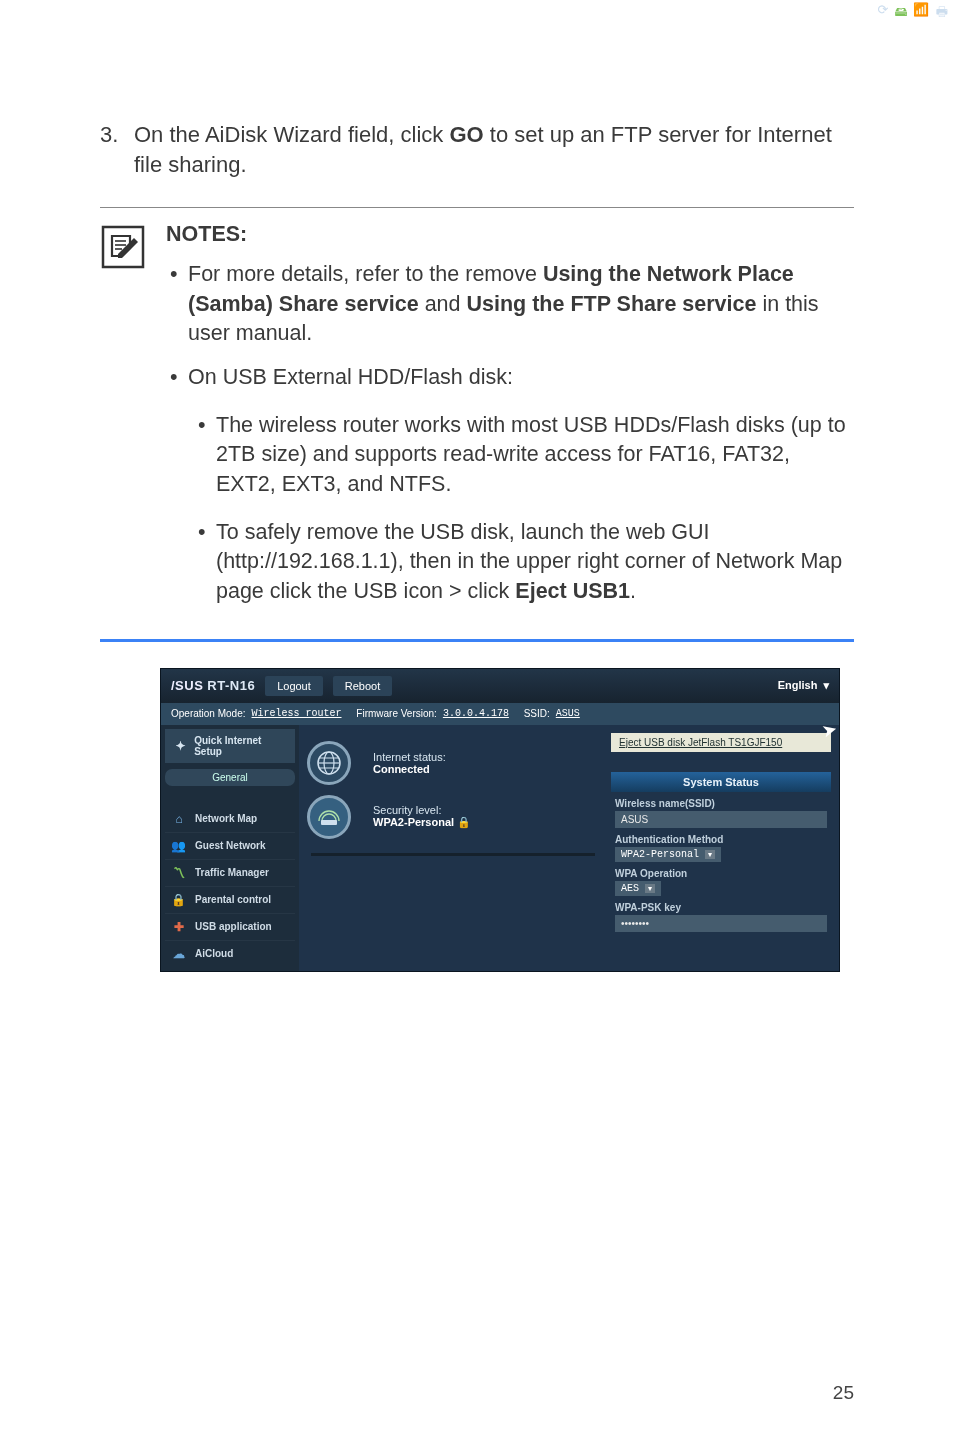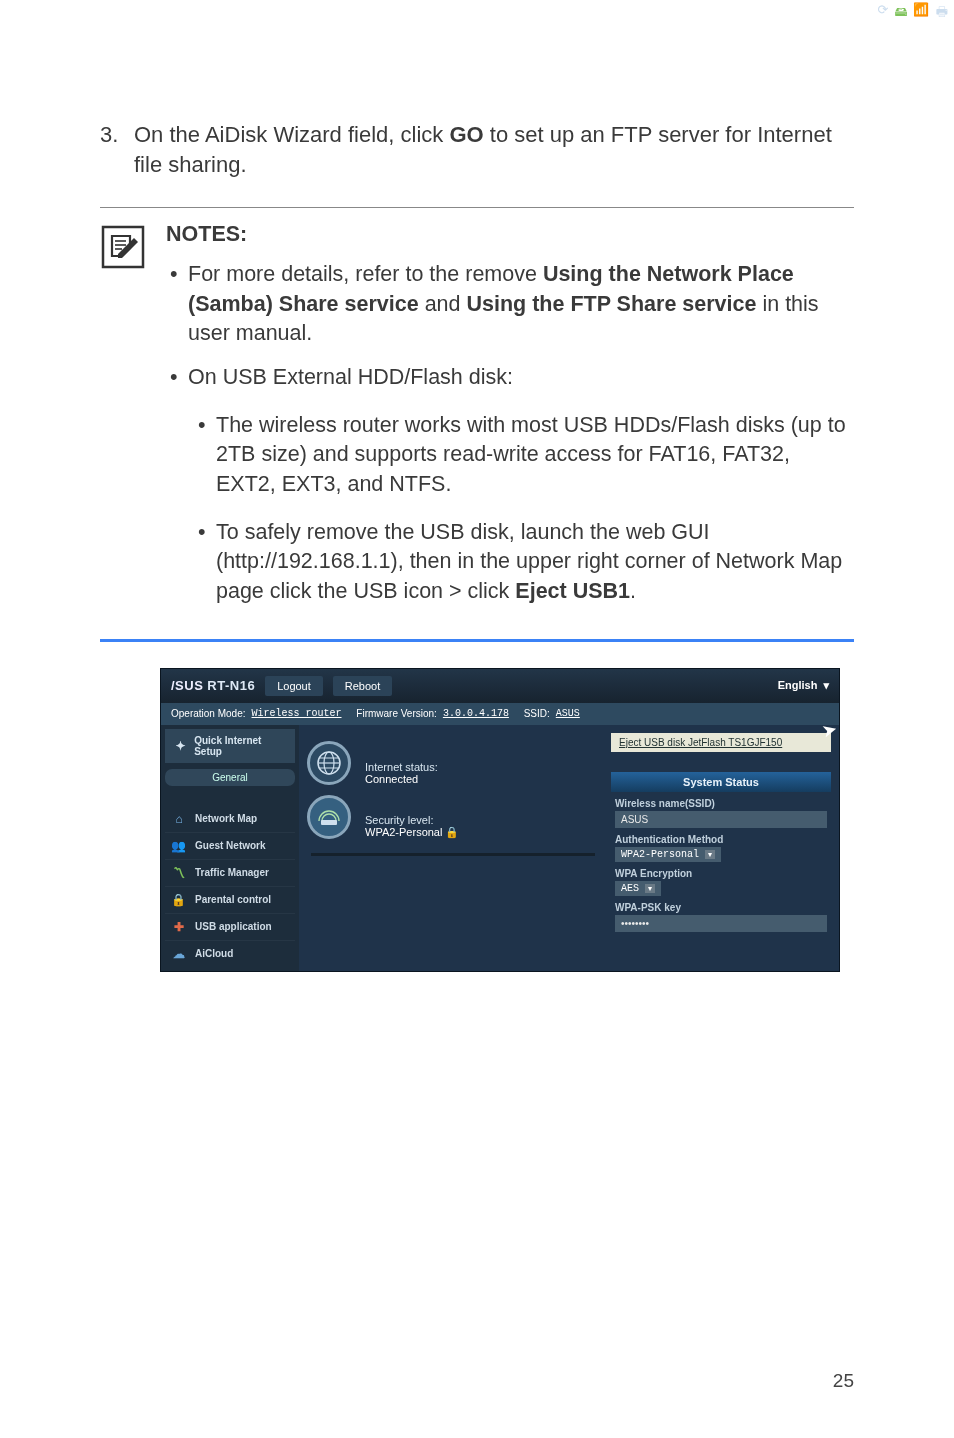--- a/index.html
+++ b/index.html
@@ -133,30 +133,30 @@
   }
   .router-main {
     flex: 1;
     display: flex;
     padding: 8px;
     gap: 12px;
     background: #1f334a;
     position: relative;
   }
   .main-center { flex:1; display:flex; flex-direction:column; gap:10px; padding-top:8px;}
-  .status-row { display:flex; align-items:flex-end; gap:14px; }
+  .status-row { display:flex; align-items:center; gap:22px; }
   .round-icon {
     width: 44px; height: 44px; border-radius: 50%;
     border: 3px solid #8aa6bb;
     display:flex; align-items:center; justify-content:center;
     font-size: 22px;
     background: #2c4a63;
   }
   .status-text { font-size: 11px; color:#d8e6f0; }
-  .status-text .val { font-weight:normal; color:#fff; }
+  .status-text .val { font-weight:bold; color:#fff; }
   .main-right { width: 220px; }
   .eject-box {
     background: #e8e8d8;
     color: #233;
     font-size: 10px;
     padding: 4px 8px;
     text-decoration: underline;
     margin-bottom: 20px;
     position: relative;
   }
@@ -192,21 +192,21 @@
   .bar { height:3px; background:#15212c; margin:4px 4px 0 4px;}
   .footer-icons {
     position:absolute; top:0; right:4px;
     display:flex; gap:6px; font-size:13px; color:#cde;
     padding:2px;
   }
   .mono { font-family: "Courier New", monospace; }
 
   .page-num {
     position: absolute;
-    bottom: 46px;
+    bottom: 34px;
     right: 100px;
     font-size: 19px;
     color: #444;
   }
 </style>
 </head>
 <body>
 
 <div class="page">
 
@@ -351,21 +351,21 @@
             <span class="cursor">➤</span>
           </div>
           <div class="sysstat">System Status</div>
           <div class="field-label">Wireless name(SSID)</div>
           <div class="field-box">ASUS</div>
           <div class="field-label">Authentication Method</div>
           <div class="select-box">
             <span class="mono">WPA2-Personal</span>
             <span class="select-arrow">▾</span>
           </div>
-          <div class="field-label">WPA Encryption</div>
+          <div class="field-label">WPA Operation</div>
           <div class="select-box">
             <span class="mono">AES</span>
             <span class="select-arrow">▾</span>
           </div>
           <div class="field-label">WPA-PSK key</div>
           <div class="field-box">••••••••</div>
         </div>
       </div>
     </div>
   </div>

